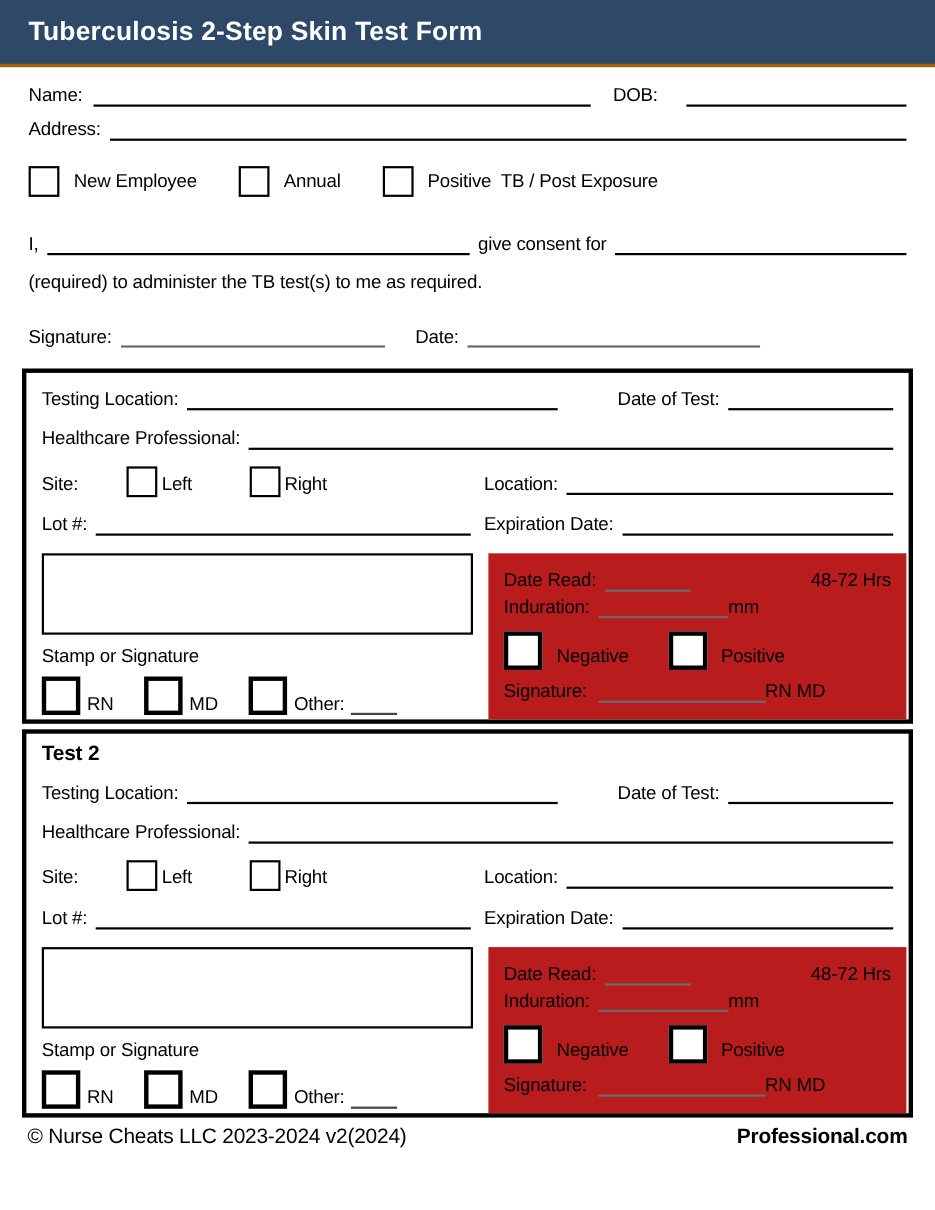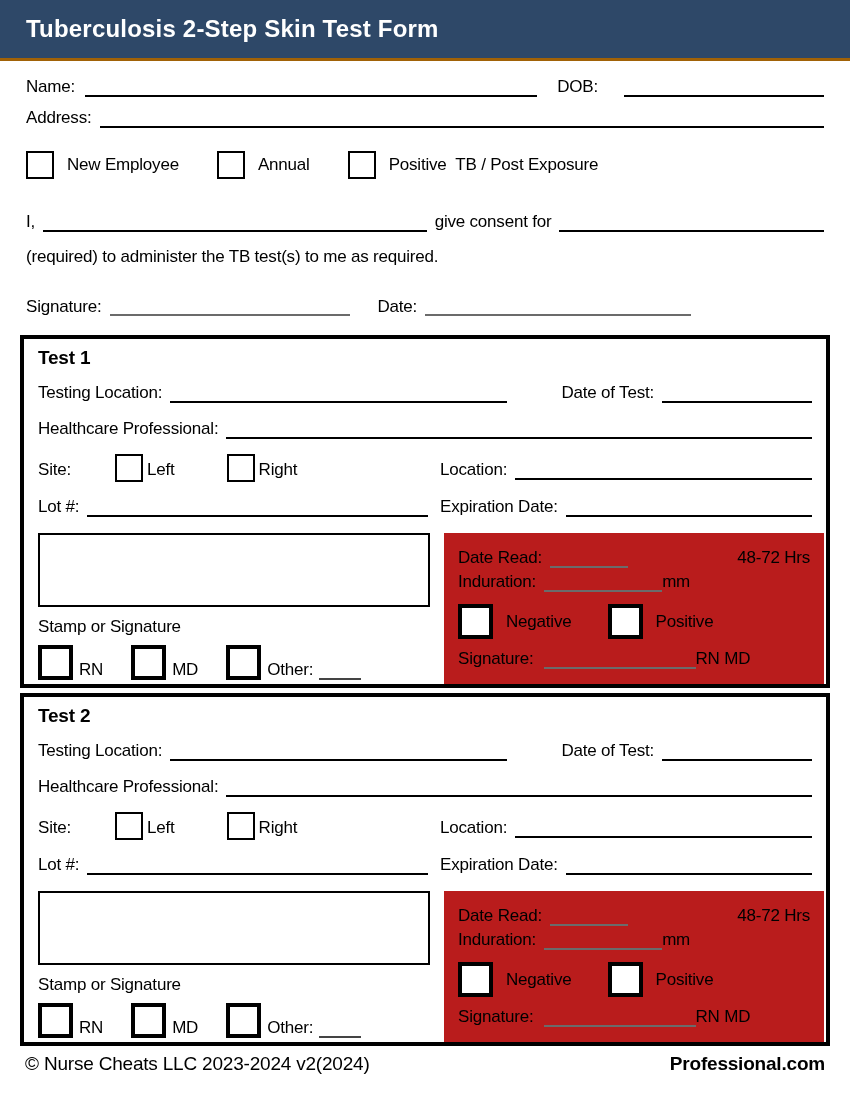--- a/index.html
+++ b/index.html
@@ -76,21 +76,21 @@
   .credrow .cbt{margin-left:28px;}
   .credrow .cbt:first-child{margin-left:0;}
   .otherline{width:42px;height:16px;margin:0 0 0 6px;border-bottom:2px solid #444;display:inline-block;}
   .panel{flex:1;margin-left:14px;background:#b91c1c;padding:13px 14px 10px;box-sizing:border-box;}
   .prow{align-items:flex-end;}
   .prow .line{margin:0 0 2px 8px;}
   .w80{width:78px;}
   .w118{width:118px;}
   .spacer{flex:1;}
   .hrs{margin-left:10px;}
-  .resrow{margin-top:10px;align-items:center;}
+  .resrow{margin-top:10px;}
   .resrow .cb2{margin-left:36px;}
   .sigrow{margin-top:8px;align-items:flex-end;}
   .sigrow .line{margin:0 0 2px 10px;width:152px;}
   
   .footer{display:flex;justify-content:space-between;align-items:center;margin-top:7px;padding:0 25px;gap:32px;}
   .foot-left{font-size:19px;font-weight:500;}
   .foot-right{font-size:19px;font-weight:bold;}
 </style>
 </head>
 <body>
@@ -139,21 +139,20 @@
     <p class="facility">(required) to administer the TB test(s) to me as required.</p>
     <div class="frow r-sig">
       <span class="lab">Signature:</span>
       <span class="line lt sig-line"></span>
       <span class="lab datelab">Date:</span>
       <span class="line lt date-line"></span>
     </div>
   </div>
 
   <section class="tbox">
-    <h2 class="ttitle">Test 1</h2>
     <div class="frow px">
       <span class="lab">Testing Location:</span>
       <span class="line flex"></span>
       <span class="lab dot-lab">Date of Test:</span>
       <span class="line dot-line"></span>
     </div>
     <div class="frow px">
       <span class="lab">Healthcare Professional:</span>
       <span class="line flex"></span>
     </div>

